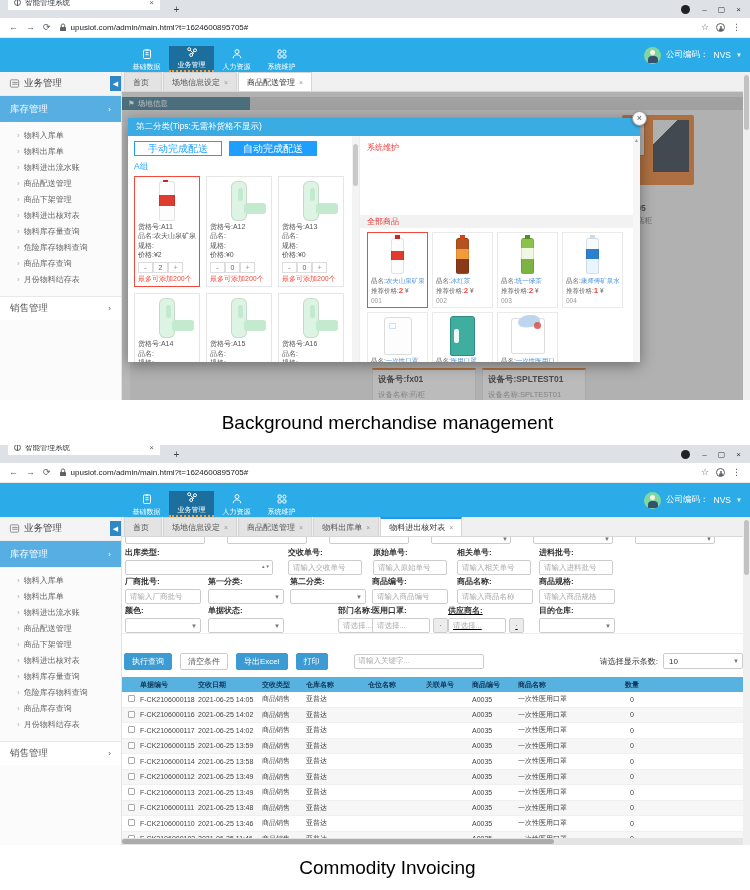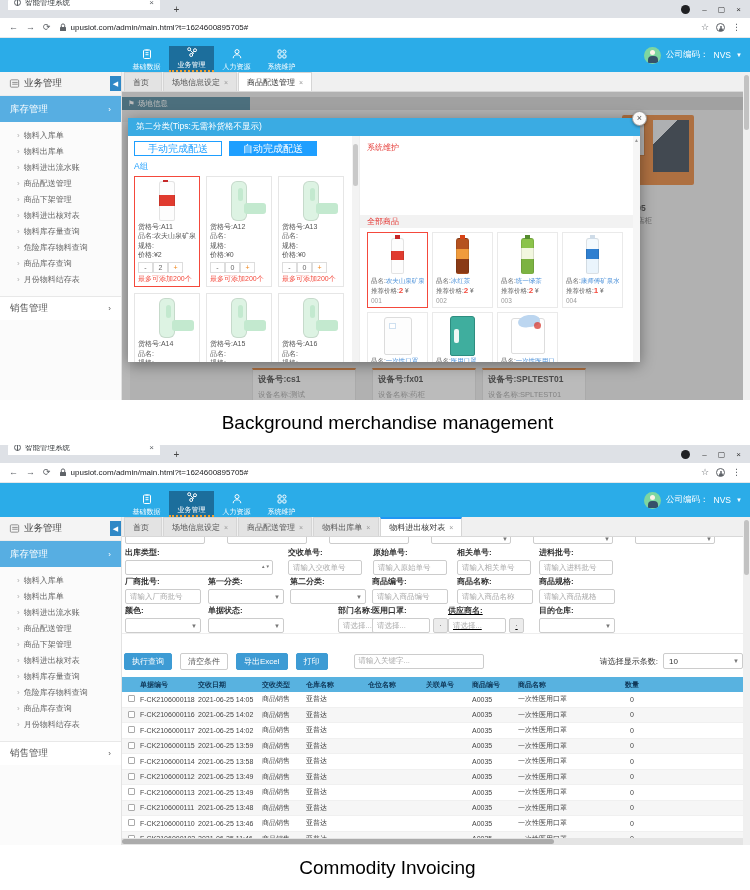--- a/index.html
+++ b/index.html
@@ -329,24 +329,20 @@
             <span>⚑</span>
             <span>场地信息</span>
           </div>
         </div>
         <div class="leftstrip"></div>
         <div class="bgdev-r">
           <div class="machine"></div>
           <div class="bgdev-no">00005</div>
           <div class="bgdev-name">色酒店柜</div>
         </div>
-        <div class="bgdev-b" style="left:130px;">
-          <div>设备号:cs1</div>
-          <div class="nm">设备名称:测试</div>
-        </div>
         <div class="bgdev-b" style="left:250px;">
           <div>设备号:fx01</div>
           <div class="nm">设备名称:药柜</div>
         </div>
         <div class="bgdev-b" style="left:360px;">
           <div>设备号:SPLTEST01</div>
           <div class="nm">设备名称:SPLTEST01</div>
         </div>
       </div>
       <div class="dim"></div>

